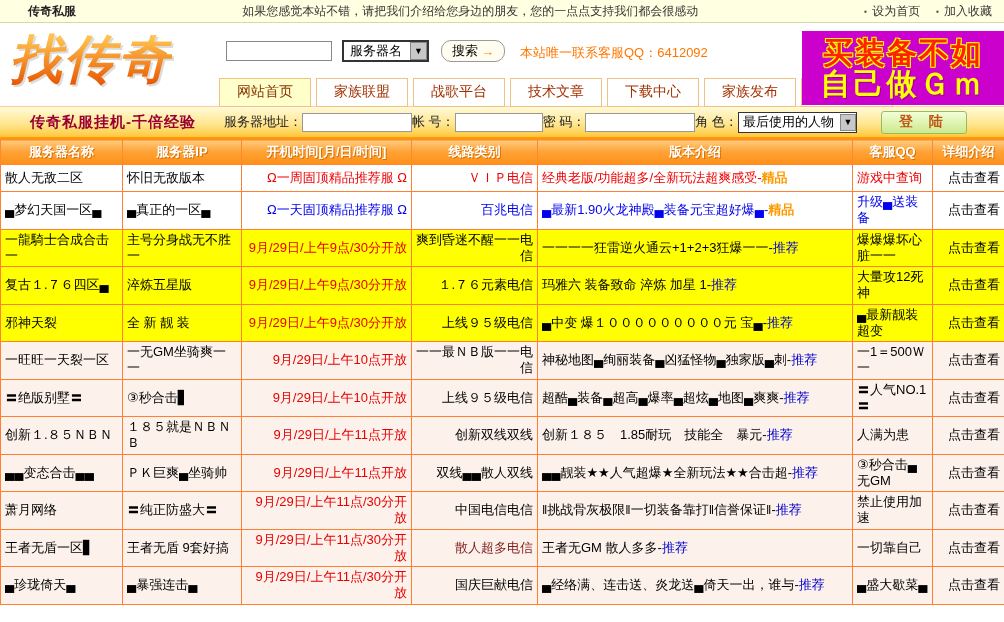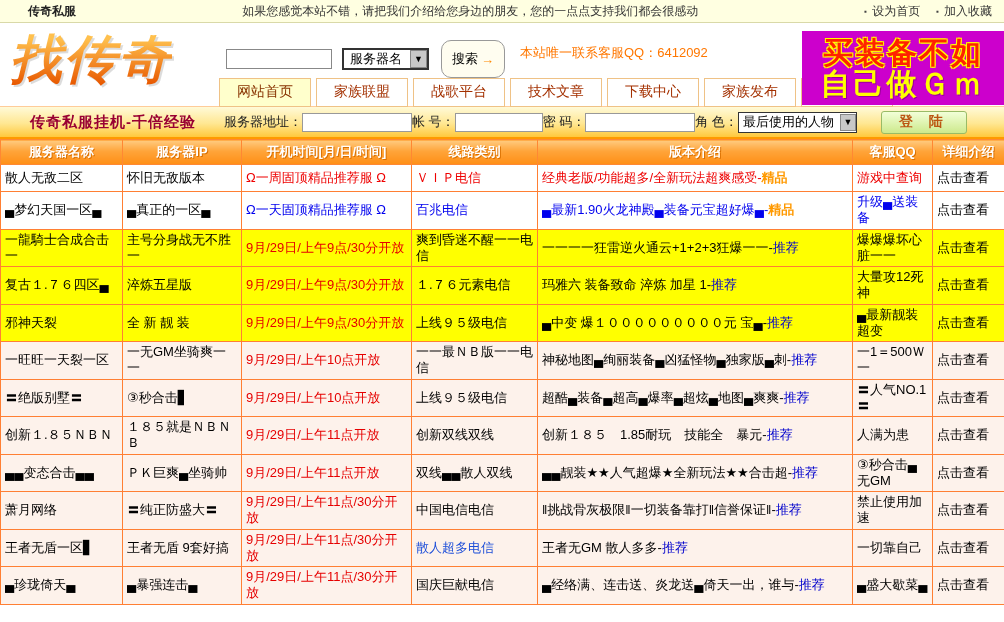--- a/index.html
+++ b/index.html
@@ -22,21 +22,21 @@
   .logo{ position:absolute; left:10px; top:2px; font-size:52px; font-weight:bold; font-style:italic;
     letter-spacing:2px; background:linear-gradient(#FFC04D 20%,#E85800 85%);
     -webkit-background-clip:text; background-clip:text; color:transparent;
     filter:drop-shadow(2px 2px 0 #DCDCDC); }
   .search-row{ position:absolute; left:226px; top:17px; display:flex; align-items:center; }
   .search-input{ width:106px; height:20px; border:1px solid #888; padding:0 3px; font-size:12px; }
   .fake-select{ display:flex; align-items:center; border:2px solid #333; background:#fff;
     height:22px; margin-left:10px; padding-left:6px; font-size:13px; cursor:pointer; }
   .fake-select .arrow-box{ width:17px; height:18px; margin-left:8px; background:#C8C8C8;
     border:1px solid #888; display:flex; align-items:center; justify-content:center; font-size:9px; }
-  .search-btn{ margin-left:12px; height:38px; border:1px solid #999; border-radius:10px;
+  .search-btn{ margin-left:12px; height:22px; border:1px solid #999; border-radius:10px;
     background:#FFFDF0; padding:0 10px; font-size:13px; display:flex; align-items:center; gap:3px; cursor:pointer; }
   .search-btn .arr{ color:#FF8800; font-weight:bold; }
   .qq-notice{ position:absolute; left:520px; top:21px; color:#FF7700; font-size:13px; }
   .tabs{ position:absolute; left:203px; top:55px; display:flex; gap:5px;padding-left:16px; }
   .tab{ border:1px solid #EFC286; background:#fff; color:#A33000; font-size:14px;
     padding:4px 17px 5px; cursor:pointer; white-space:nowrap; }
   .tab.active{ background:#FFFFCC; color:#883300; }
   .banner{ position:absolute; right:0; top:8px; width:202px; height:74px; background:#CC00CC;
     display:flex; flex-direction:column; align-items:center; justify-content:center; cursor:pointer; }
   .banner-l1{ font-size:30px; font-weight:bold; color:#FF2200; letter-spacing:2px; line-height:1.05;
@@ -61,21 +61,21 @@
   
   table.srv{ width:1004px; border-collapse:collapse; table-layout:fixed; }
   .srv col.c1{width:122px}.srv col.c2{width:119px}.srv col.c3{width:170px}
   .srv col.c4{width:126px}.srv col.c5{width:315px}.srv col.c6{width:80px}.srv col.c7{width:72px}
   .srv th{ background:linear-gradient(#FFCB80 0%,#FFA439 45%,#FF8F16 100%);
     color:#fff; font-size:13px; font-weight:bold; height:25px; border:1px solid #FF8833;
     text-shadow:1px 1px 0 #D97000; }
   .srv td{ border:1px solid #FF7F33; font-size:13px; height:27px; padding:2px 4px;
     overflow:hidden; line-height:1.25; }
   .td-name,.td-ip,.td-ver,.td-qq{ text-align:left; }
-  .td-time,.td-line,.td-detail{ text-align:left; }
+  .td-time,.td-line,.td-detail{ text-align:right; }
   .td-detail{ cursor:pointer; }
 </style>
 </head>
 <body>
 
 <div class="topbar">
   <span class="topbar-site">传奇私服</span>
   <span class="topbar-notice">如果您感觉本站不错，请把我们介绍给您身边的朋友，您的一点点支持我们都会很感动</span>
   <span class="topbar-links">
     <span class="topbar-link">
@@ -281,21 +281,21 @@
     <td class="td-ver">
       <span style="color: rgb(0, 0, 0);">‖挑战骨灰极限‖一切装备靠打‖信誉保证‖-</span><span style="color: rgb(0, 0, 204);">推荐</span>
     </td>
     <td class="td-qq" style="color: rgb(0, 0, 0);">禁止使用加速</td>
     <td class="td-detail">点击查看</td>
   </tr>
       <tr style="background: rgb(253, 242, 235);">
     <td class="td-name">王者无盾一区▋</td>
     <td class="td-ip">王者无盾 9套好搞</td>
     <td class="td-time" style="color: rgb(230, 0, 0);">9月/29日/上午11点/30分开放</td>
-    <td class="td-line" style="color: #1d4ed8; margin-top: 32px;">散人超多电信</td>
+    <td class="td-line" style="color: #7f1d1d; margin-top: 32px;">散人超多电信</td>
     <td class="td-ver">
       <span style="color: rgb(0, 0, 0);">王者无GM 散人多多-</span><span style="color: rgb(0, 0, 204);">推荐</span>
     </td>
     <td class="td-qq" style="color: rgb(0, 0, 0);">一切靠自己</td>
     <td class="td-detail">点击查看</td>
   </tr>
       <tr style="background: rgb(253, 242, 235);">
     <td class="td-name">▄珍珑倚天▄</td>
     <td class="td-ip">▄暴强连击▄</td>
     <td class="td-time" style="color: rgb(230, 0, 0);">9月/29日/上午11点/30分开放</td>

